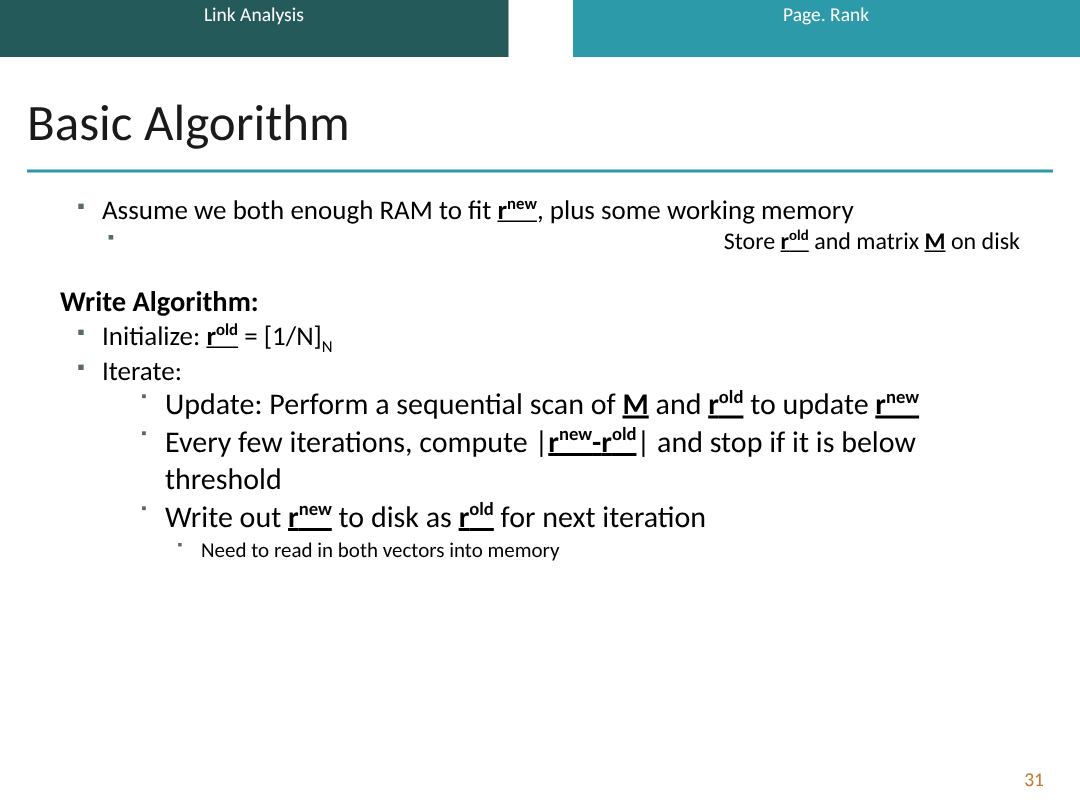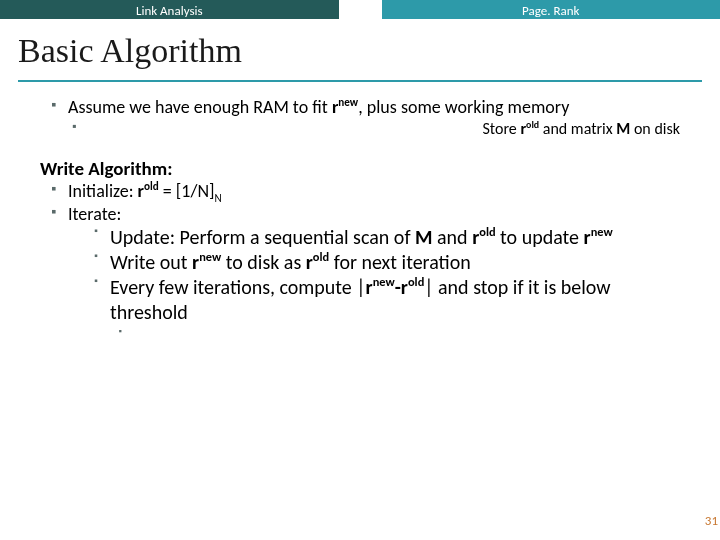--- a/index.html
+++ b/index.html
@@ -5,32 +5,31 @@
   * { box-sizing: border-box; margin: 0; padding: 0; }
   html, body {
     width: 720px; height: 540px;
     font-family: Calibri, "Segoe UI", Arial, sans-serif;
     background: #fff;
     color: #000;
     overflow: hidden;
   }
   .header { display: flex; width: 100%; }
   .tab {
-    height: 19px;
+    height: 38px;
     line-height: 22px;
     font-size: 13px;
     color: #fff;
     text-align: center;
     font-weight: 400;
   }
   .tab-left { background: #245a59; width: 50%; }
   .tab-right { background: #2d9aa9; width: 50%; margin-left: 43px; }
   .title-wrap {
-    padding: 13px 18px 6px 18px;
-    font-family: Liberation Serif, serif;
+    padding: 24px 18px 6px 18px;
   }
   .title {
     font-size: 34px;
     font-weight: 400;
     color: #1a1a1a;
   }
   .title-underline {
     margin-top: 4px;
     height: 2px;
     background: #2d9aa9;
@@ -53,30 +52,30 @@
   .b2 { width: 48px; padding-left: 20px; font-size: 12px; }
   .b3 { width: 70px; padding-left: 42px; font-size: 10px; }
   .b4 { width: 94px; padding-left: 66px; font-size: 9px; }
   .bullet::before { content: "▪"; color: #5a6a6a; }
   .text { flex: 1 1 auto; }
   .lvl2 { font-size: 16px; text-align: right; }
   .lvl3 { font-size: 20px; }
   .lvl4 { font-size: 14px; }
   sup { font-size: 0.62em; line-height: 0; }
   sub { font-size: 0.62em; line-height: 0; }
-  b { font-weight: 700; }
+  b { font-weight: 700; text-decoration: underline; }
   .spacer { height: 18px; }
   .subhead {
     font-weight: 700;
     font-size: 19px;
     padding-left: 0;
   }
   .page-number {
     position: absolute;
-    right: 2px;
+    right: 24px;
     bottom: 12px;
     font-size: 13px;
     color: #c7762f;
   }
 </style>
 </head>
 <body>
 
 <div class="header">
   <div class="tab tab-left">Link Analysis</div>
@@ -86,21 +85,21 @@
 <div class="title-wrap">
   <div class="title">Basic Algorithm</div>
 </div>
 <div class="title-underline"></div>
 
 <div class="content">
 
   <div class="bullet-row">
     <div class="bullet b1"></div>
     <div class="text">
-      <span>Assume we have enough RAM to fit </span><b><span>r</span><sup>new</sup></b><span>, plus some working memory</span>
+      <span>Assume we both enough RAM to fit </span><b><span>r</span><sup>new</sup></b><span>, plus some working memory</span>
     </div>
   </div>
 
   <div class="bullet-row lvl2">
     <div class="bullet b2"></div>
     <div class="text">
       <span>Store </span><b><span>r</span><sup>old</sup></b><span> and matrix </span><b>M</b><span> on disk</span>
     </div>
   </div>
 
@@ -123,30 +122,31 @@
   <div class="bullet-row lvl3">
     <div class="bullet b3"></div>
     <div class="text">
       <span>Update: Perform a sequential scan of </span><b>M</b><span> and </span><b><span>r</span><sup>old</sup></b><span> to update </span><b><span>r</span><sup>new</sup></b>
     </div>
   </div>
 
   <div class="bullet-row lvl3">
     <div class="bullet b3"></div>
     <div class="text">
-      <span>Write out </span><b><span>r</span><sup>new</sup></b><span> to disk as </span><b><span>r</span><sup>old</sup></b><span> for next iteration</span>
+      <span>Every few iterations, compute |</span><b><span>r</span><sup>new</sup><span>-</span><span>r</span><sup>old</sup></b><span>| and stop if it is below threshold</span>
     </div>
   </div>
 
   <div class="bullet-row lvl3">
     <div class="bullet b3"></div>
     <div class="text">
-      <span>Every few iterations, compute |</span><b><span>r</span><sup>new</sup><span>-</span><span>r</span><sup>old</sup></b><span>| and stop if it is below threshold</span>
+      <span>Write out </span><b><span>r</span><sup>new</sup></b><span> to disk as </span><b><span>r</span><sup>old</sup></b><span> for next iteration</span>
     </div>
   </div>
 
   <div class="bullet-row lvl4">
     <div class="bullet b4"></div>
+    <div class="text">Need to read in both vectors into memory</div>
   </div>
 
 </div>
 
 <div class="page-number">31</div>
 
 </body></html>

